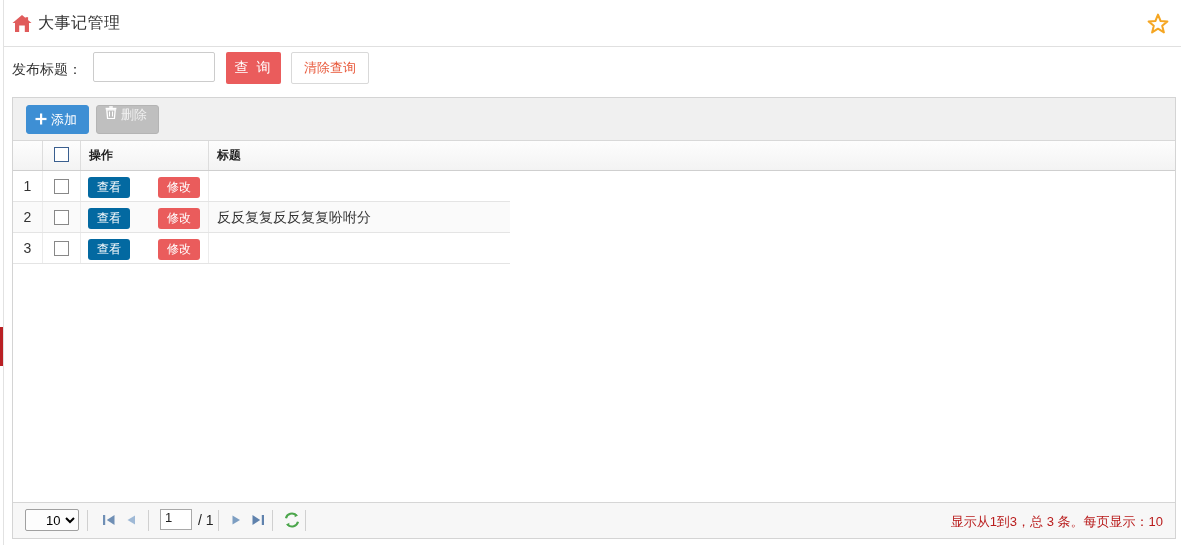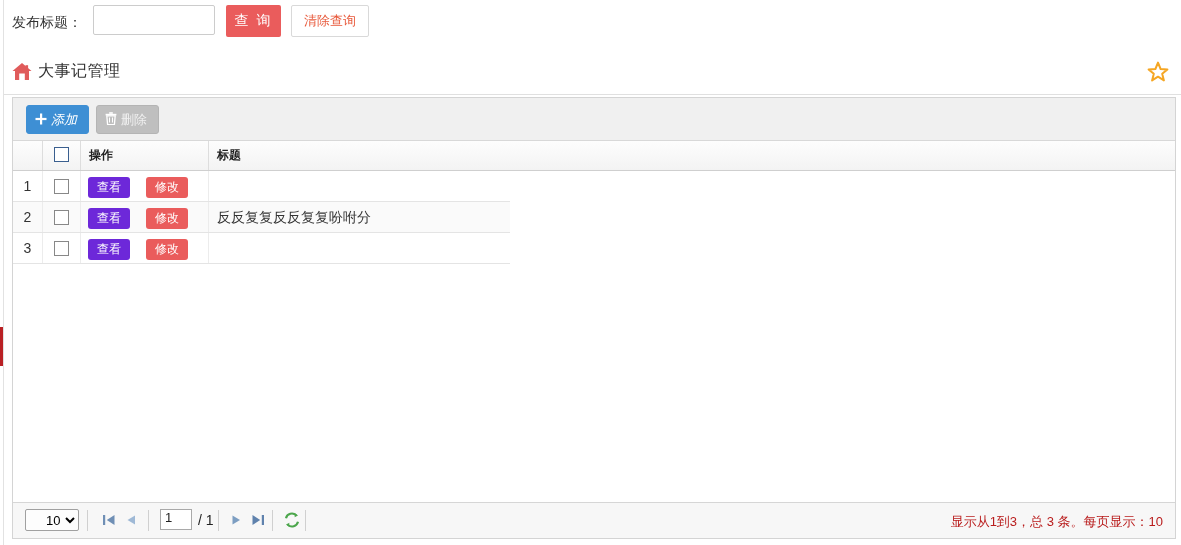--- a/index.html
+++ b/index.html
@@ -171,37 +171,35 @@
     background: #3e8fd4;
     color: #ffffff;
     border: 1px solid #3e8fd4;
     border-radius: 3px;
     font-size: 13px;
     font-family: "Liberation Sans", sans-serif;
     cursor: pointer;
     display: inline-flex;
     align-items: center;
     gap: 4px;
-    font-style: italic;
   }
   #btn-delete {
     position: absolute;
     left: 83px;
     top: 7px;
     height: 29px;
     padding: 0 11px 0 8px;
     background: #bfbfbf;
     color: #f0f0f0;
     border: 1px solid #b4b4b4;
     border-radius: 3px;
     font-size: 13px;
     font-family: "Liberation Sans", sans-serif;
     cursor: default;
     display: inline-flex;
-    align-items: center;
     gap: 4px;
   }
   .btn-ico { display:inline-block; line-height:1; }
 
   
   #grid-head {
     position: relative;
     height: 30px;
     background: linear-gradient(to bottom, #fdfdfd 0%, #f3f3f3 100%);
     border-bottom: 1px solid #cfcfcf;
@@ -271,22 +269,22 @@
     padding: 0 9px;
     border-radius: 3px;
     font-size: 12px;
     color: #fff;
     border: none;
     cursor: pointer;
     font-family: "Liberation Sans", sans-serif;
     display: inline-block;
     vertical-align: middle;
   }
-  .mini-view { background: #6d28d9; margin-left: 7px; }
-  .mini-edit { background: #ea5c5c; margin-left: 12px; }
+  .mini-view { background: #0369a1; margin-left: 7px; }
+  .mini-edit { background: #ea5c5c; margin-left: 24px; }
 
   
   #grid-footer {
     position: absolute;
     left: 0;
     bottom: 0;
     width: 1162px;
     height: 36px;
     background: #f7f7f7;
     border-top: 1px solid #d6d6d6;
@@ -351,42 +349,42 @@
 </style>
 </head>
 <body>
 
 <div id="left-sliver">
   <div class="active-mark"></div>
   <div class="edge-line"></div>
 </div>
 
 <div id="page">
-
-  <div id="searchbar">
-    <span class="lbl">发布标题：</span>
-    <input id="search-input" type="text" value="" style="">
-    <button id="btn-query">查 询</button>
-    <button id="btn-clear">清除查询</button>
-  </div>
 
   <div id="titlebar">
     <span class="home-icon">
       <svg width="22" height="20" viewBox="0 0 22 20">
         <path d="M11 1 L1.5 9 L4 9 L4 18 L18 18 L18 9 L20.5 9 Z" fill="#e05b5b"></path>
         <rect x="8.2" y="11.5" width="5.6" height="6.5" fill="#ffffff"></rect>
         <rect x="14.5" y="3.2" width="2.6" height="4" fill="#e05b5b"></rect>
       </svg>
     </span>
     <span class="title-text">大事记管理</span>
     <span class="star-icon">
       <svg width="24" height="24" viewBox="0 0 24 24">
         <path d="M12 2.6 L14.6 9.0 L21.4 9.4 L16.2 13.8 L17.9 20.4 L12 16.7 L6.1 20.4 L7.8 13.8 L2.6 9.4 L9.4 9.0 Z" fill="none" stroke="#f5a623" stroke-width="2" stroke-linejoin="round"></path>
       </svg>
     </span>
+  </div>
+
+  <div id="searchbar">
+    <span class="lbl">发布标题：</span>
+    <input id="search-input" type="text" value="" style="">
+    <button id="btn-query">查 询</button>
+    <button id="btn-clear">清除查询</button>
   </div>
 
   <div id="grid-panel">
 
     <div id="grid-toolbar">
       <button id="btn-add">
         <span class="btn-ico">
           <svg width="12" height="12" viewBox="0 0 12 12">
             <rect x="5" y="0.5" width="2.2" height="11" fill="#ffffff"></rect>
             <rect x="0.5" y="4.9" width="11" height="2.2" fill="#ffffff"></rect>

